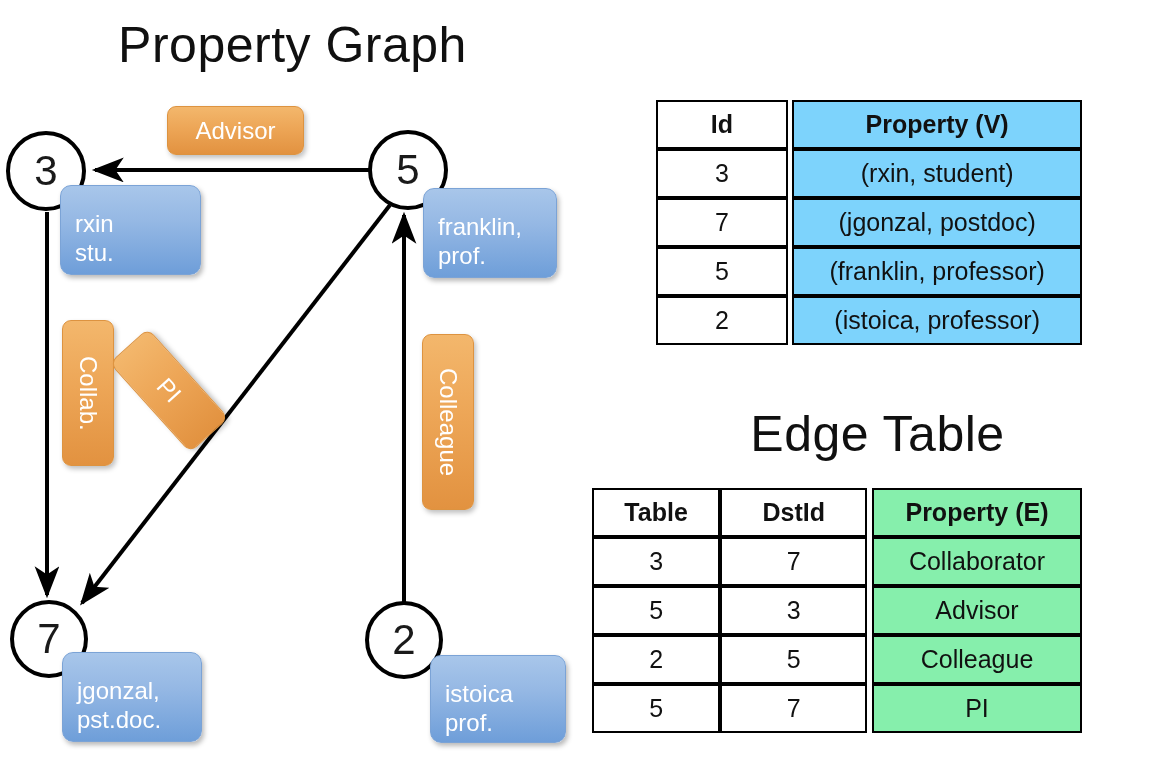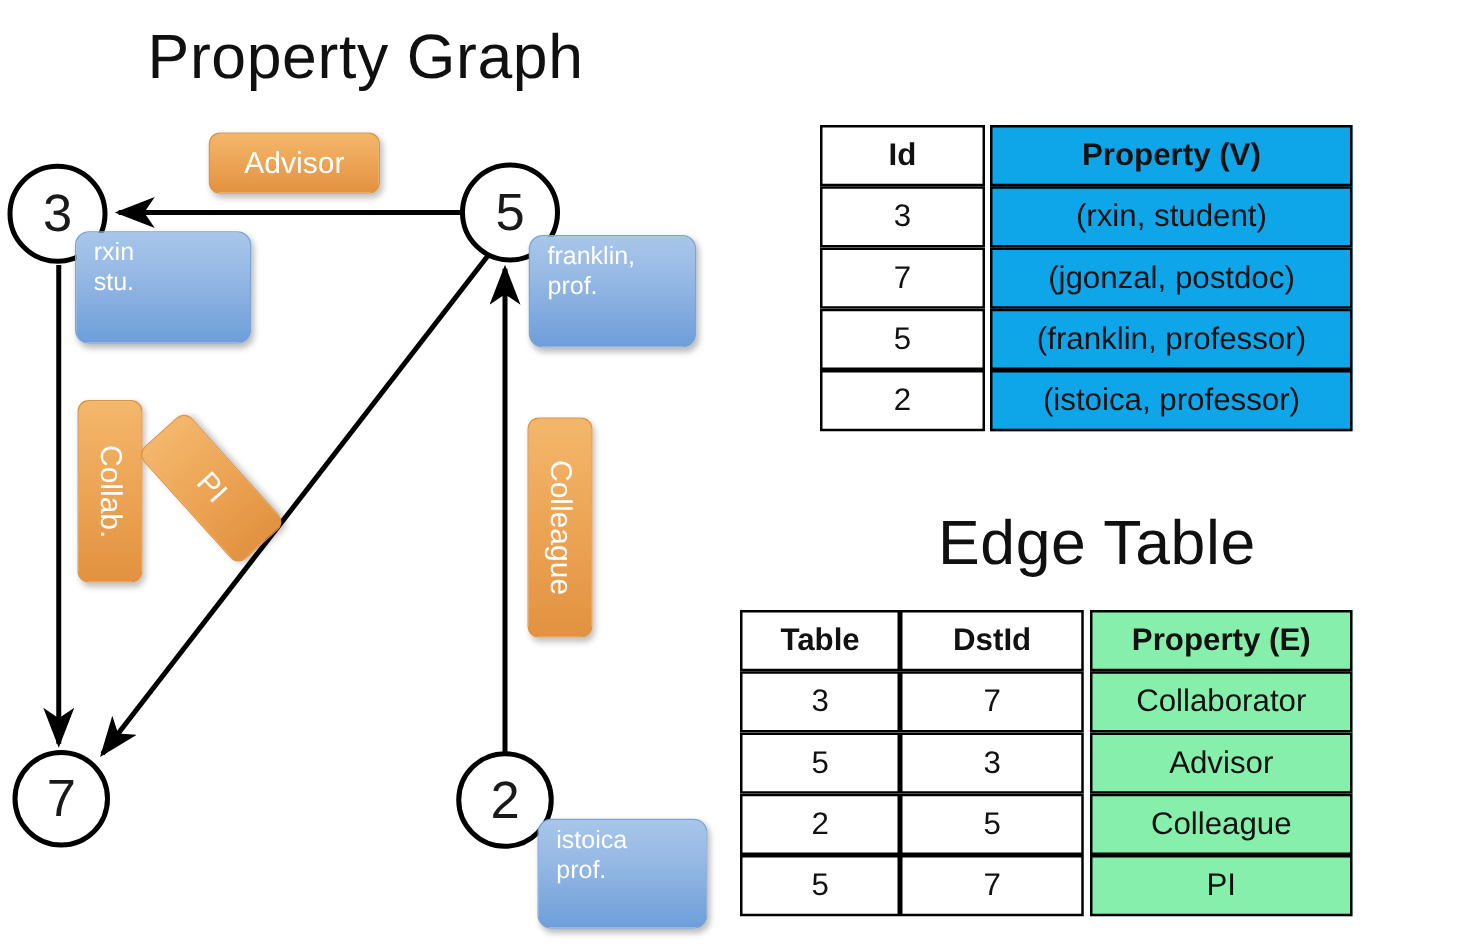--- a/index.html
+++ b/index.html
@@ -46,24 +46,24 @@
   }
 
   .prop-box{
     position:absolute;
     box-sizing:border-box;
     border-radius:11px;
     background:linear-gradient(to bottom,#a8c6ea 0%,#95b8e4 40%,#6e9ed9 100%);
     border:1px solid #7ba3d6;
     box-shadow:2px 3px 5px rgba(0,0,0,0.28);
     color:#ffffff;
-    font-size:20px;
+    font-size:24px;
     font-weight:300;
     line-height:1.22;
-    padding:4px 0 0 14px;
+    padding:23px 0 0 14px;
     z-index:6;
   }
 
   .edge-label{
     position:absolute;
     box-sizing:border-box;
     border-radius:9px;
     background:linear-gradient(to bottom,#f2b569 0%,#edа55a 45%,#e2923d 100%);
     background:linear-gradient(to bottom,#f3b76c 0%,#eda657 45%,#e29240 100%);
     border:1px solid #dd9340;
@@ -87,21 +87,21 @@
     color:#111;
     padding:0;
     background:#ffffff;
   }
   .tbl td.hdr{font-weight:bold;font-size:25px;}
   .gapcol{border:none !important;background:transparent !important;width:7px;padding:0 !important;}
 
   #vertex-table{left:619px;top:100px;padding-left:37px;}
   #vertex-table td{height:45px;}
   #vertex-table td.c-id{width:186px;}
-  #vertex-table td.c-prop{width:381px;background:#0ea5e9;}
+  #vertex-table td.c-prop{width:381px;background:#7dd3fc;}
 
   #edge-table{left:592px;top:488px;}
   #edge-table td{height:45px;}
   #edge-table td.c-src{width:152px;}
   #edge-table td.c-dst{width:180px;}
   #edge-table td.c-eprop{width:238px;background:#86efac;text-align:center;}
 </style>
 </head>
 <body>
 
@@ -136,20 +136,24 @@
     <div class="prop-box" style="left:60px;top:185px;width:141px;height:90px;">
       <div>rxin</div>
       <div>stu.</div>
     </div>
 
     <div class="prop-box" style="left:423px;top:188px;width:134px;height:90px;">
       <div>franklin,</div>
       <div>prof.</div>
     </div>
 
+    <div class="prop-box" style="left:62px;top:652px;width:140px;height:90px;">
+      <div>jgonzal,</div>
+      <div>pst.doc.</div>
+    </div>
 
     <div class="prop-box" style="left:430px;top:655px;width:136px;height:88px;">
       <div>istoica</div>
       <div>prof.</div>
     </div>
 
     <div class="edge-label" style="left:167px;top:106px;width:137px;height:49px;">Advisor</div>
 
     <div class="edge-label" style="left:62px;top:320px;width:52px;height:146px;">
       <span class="vert-text">Collab.</span>

